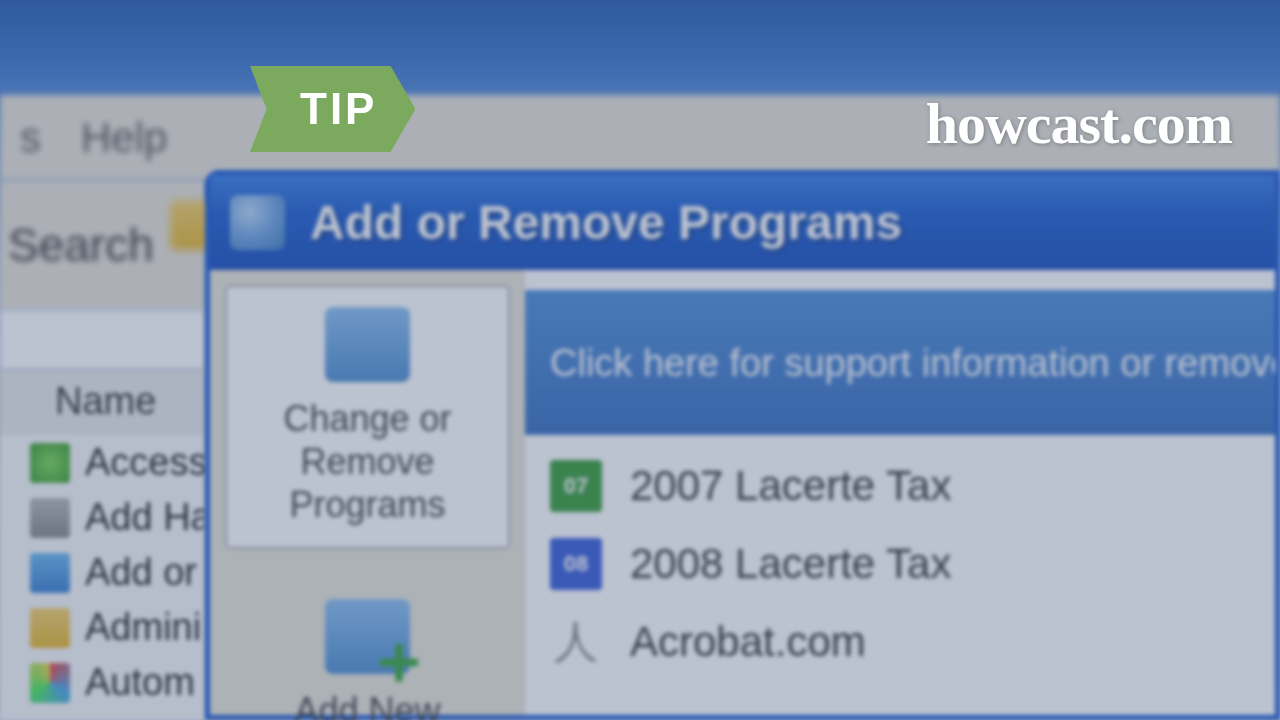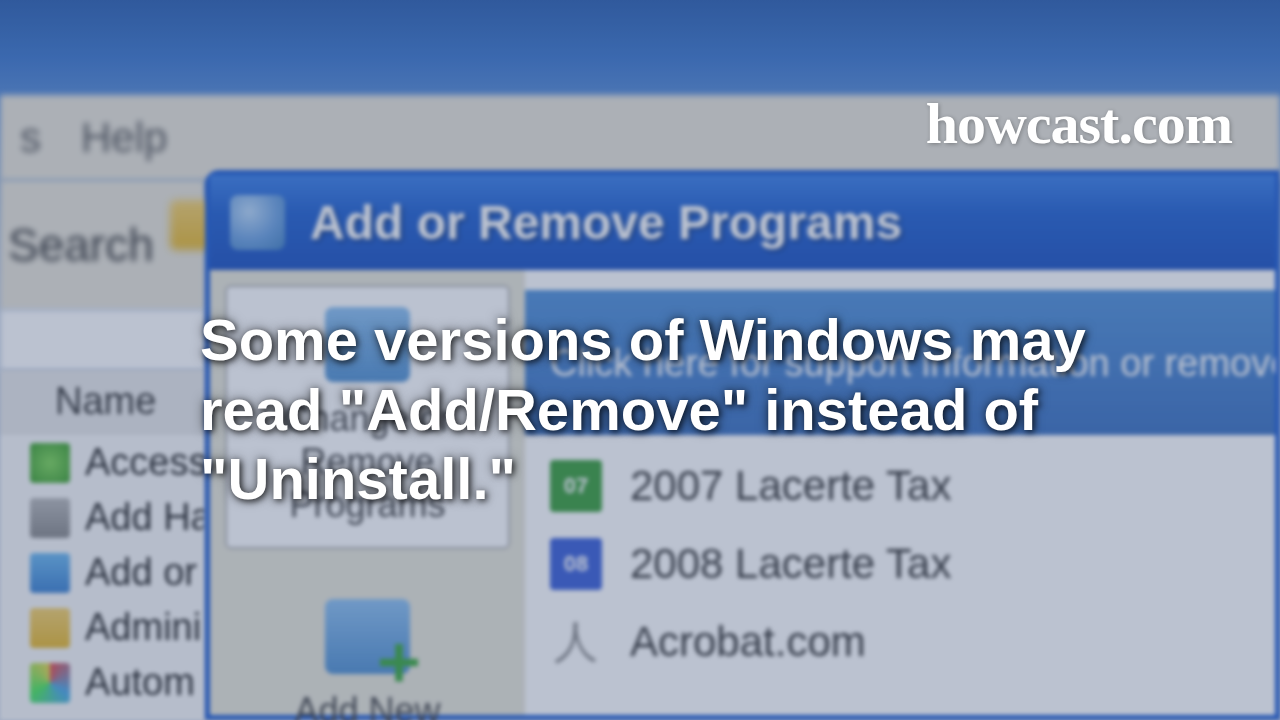--- a/index.html
+++ b/index.html
@@ -359,18 +359,20 @@
       </div>
       <div class="program-item">
         <div class="program-icon pi-acrobat">人</div>
         <span>Acrobat.com</span>
       </div>
     </div>
   </div>
 
   <div class="overlay-dim"></div>
 
+  <div class="tip-badge">
+    <span>TIP</span>
+  </div>
 
   <div class="brand">howcast.com</div>
 
-  <div class="caption">Some versions of Windows may read "Add/Remove" instead of "Uninstall."</div>
 
 </div>
 
 </body></html>

